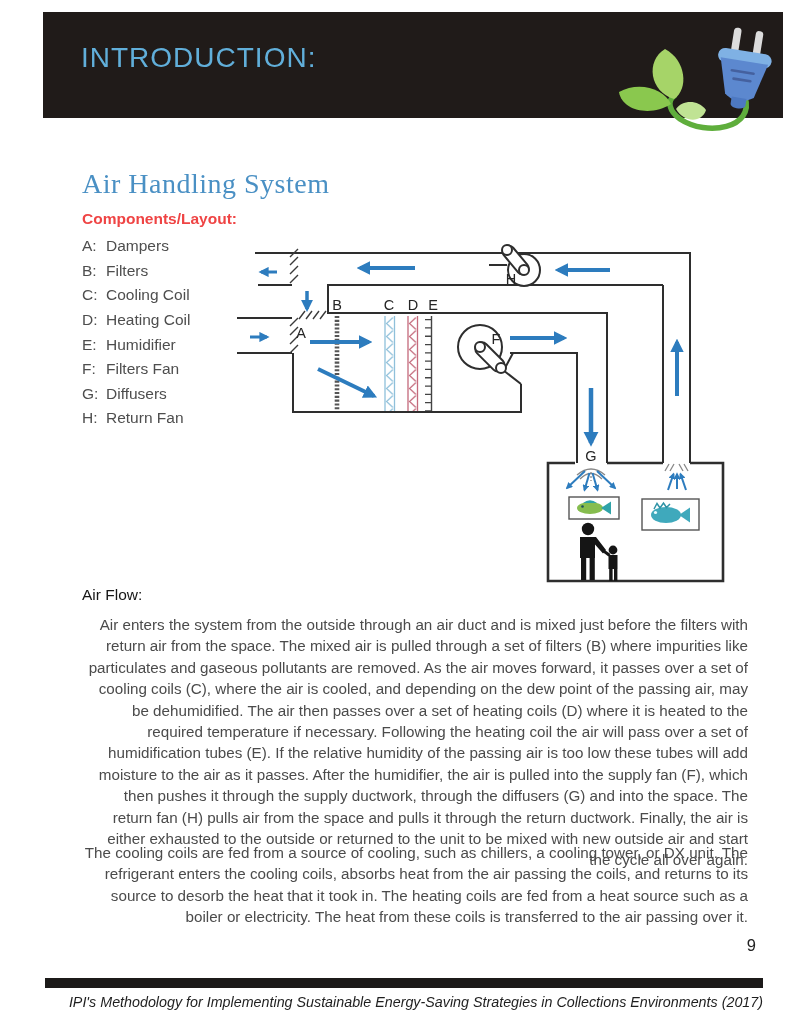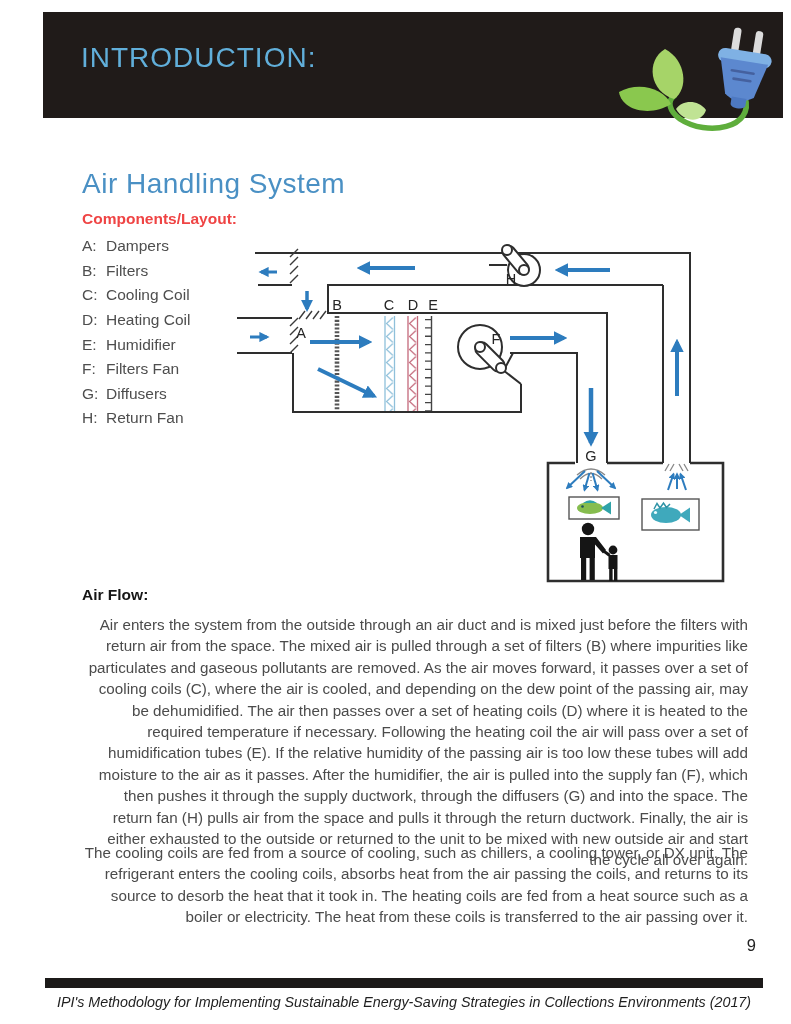--- a/index.html
+++ b/index.html
@@ -10,38 +10,38 @@
     font-family:"Liberation Sans", sans-serif;
   }
   .abs { position:absolute; }
 
   
   .banner { left:43px; top:12px; width:740px; height:106px; background:#201b19; }
   .banner-t1 { left:38px; top:30px; font-size:28px; letter-spacing:1px; color:#61afda; font-weight:400; }
   .banner-t2 { left:38px; top:68px; font-size:31px; letter-spacing:1px; color:#7fc6ec; font-weight:400; }
 
   
-  .page-title { left:82px; top:168px; font-size:28px; color:#4a90c4; letter-spacing:0.5px; font-weight:400; }
+  .page-title { left:82px; top:168px; font-size:28px; color:#4a90c4; letter-spacing:0.5px; font-weight:400;font-family:Liberation Serif, serif; }
   .comp-head  { left:82px; top:210px; font-size:15.5px; font-weight:bold; color:#ef4444; }
   .comp-list  { left:82px; top:234px; font-size:15.5px; color:#4e4e4e; }
   .crow { display:flex; height:24.6px; align-items:center; }
   .ckey { width:24px; }
 
   
-  .sec-head { font-size:15.5px; font-weight:bold; color:#161616; }
+  .sec-head { font-size:15.5px; font-weight:normal; color:#161616; }
   .sec-body { width:666px; font-size:15.2px; line-height:21.4px; color:#4b4b4b; text-align:right; }
   .airflow-head { left:82px; top:586px; }
   .airflow-body { left:82px; top:614px; }
   .ref-head { left:82px; top:815px; }
   .ref-body { left:82px; top:842px; }
 
   
   .page-num  { left:690px; top:936px; width:66px; text-align:right; font-size:16.5px; color:#222; }
   .foot-bar  { left:45px; top:978px; width:718px; height:10px; background:#1c1a19; }
-  .foot-text { left:45px; top:994px; width:718px; text-align:center; font-style:italic; font-size:14.3px; color:#1f1f1f; }
+  .foot-text { left:45px; top:994px; width:718px; text-align:right; font-style:italic; font-size:14.3px; color:#1f1f1f; }
 
   svg text { font-family:"Liberation Sans", sans-serif; }
 </style>
 </head>
 <body>
 
 <div class="page">
 
   <div class="abs banner">
     <div class="abs banner-t1">INTRODUCTION:</div>

